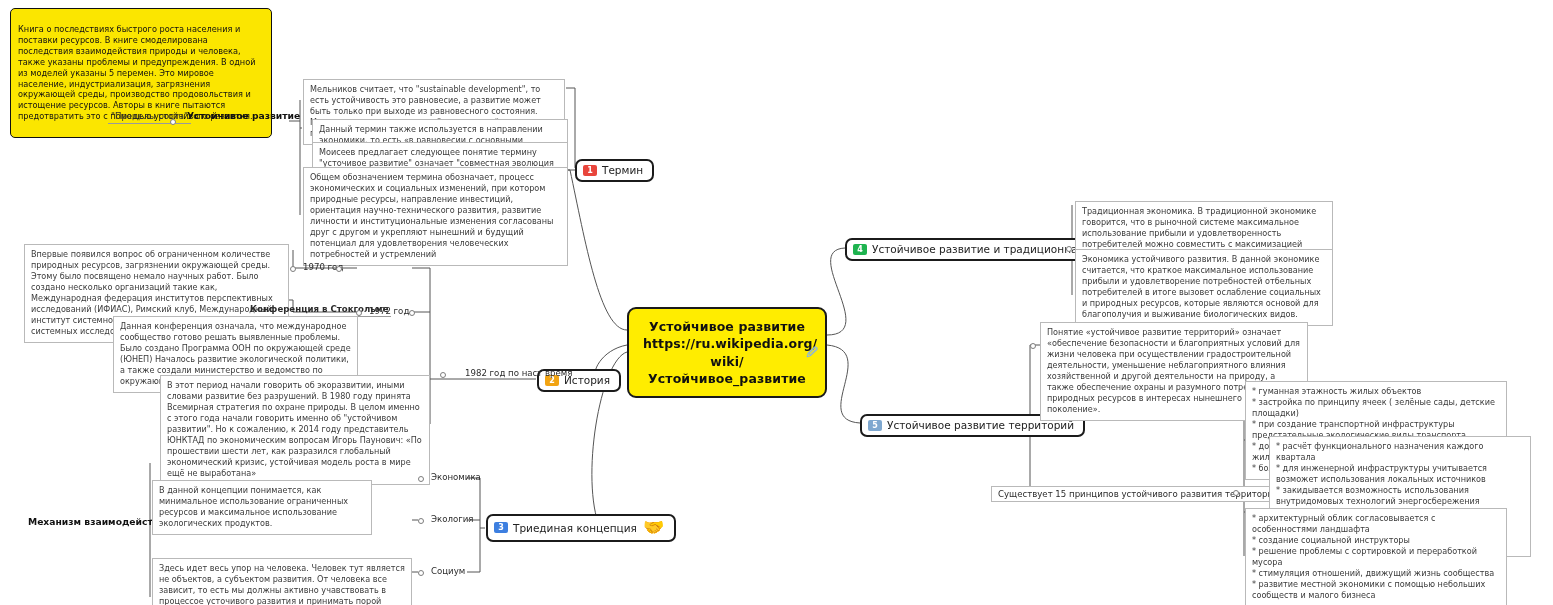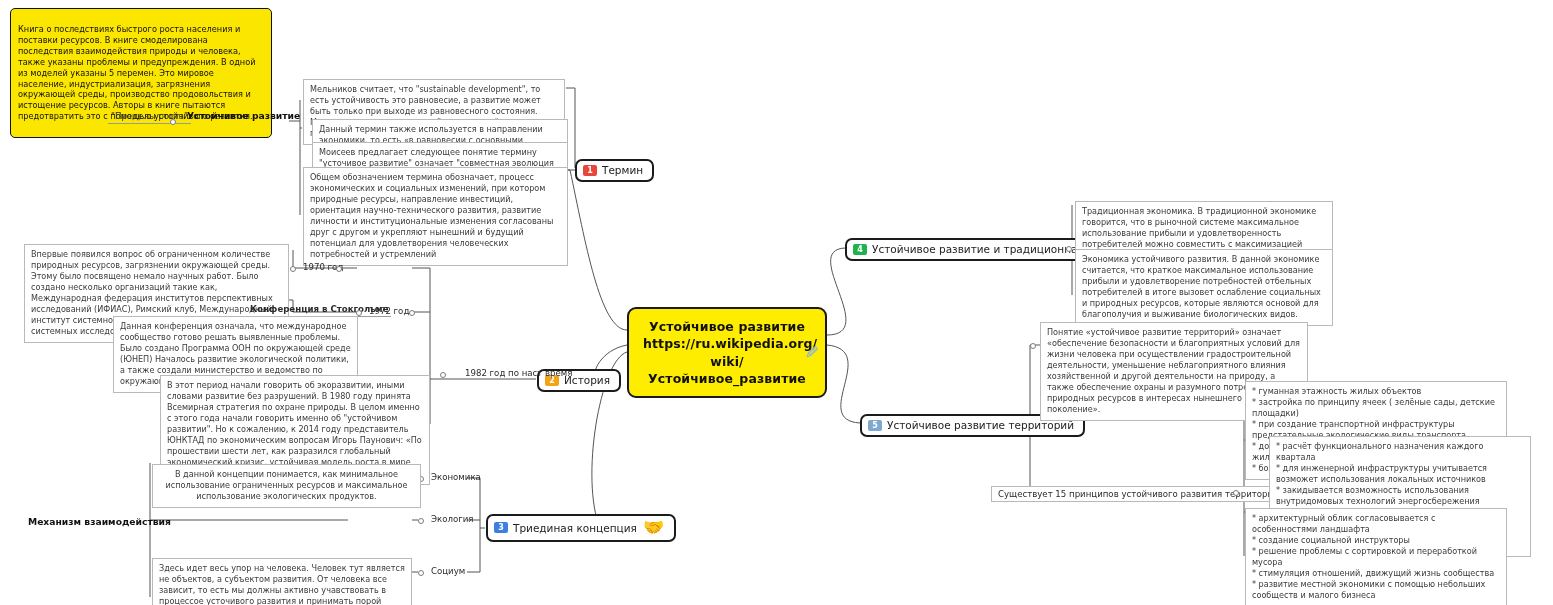--- a/index.html
+++ b/index.html
@@ -178,21 +178,21 @@
   <div class="node topic" style="left:486px;top:514px;">
     <span class="badge b-blue">3</span>
     <span>Триединая концепция</span>
     <span class="hands">🤝</span>
   </div>
 
   <div class="leaf bold" style="left:25px;top:515px;">Механизм взаимодействия</div>
 
   <div class="dot" style="left:418px;top:476px;"></div>
   <div class="leaf" style="left:428px;top:471px;">Экономика</div>
-  <div class="card" style="left:152px;top:464px;width:269px;text-align:center;">В данной концепции понимается, как минимальное использование ограниченных ресурсов и максимальное использование экологических продуктов.</div>
+  <div class="card" style="left:152px;top:480px;width:220px;">В данной концепции понимается, как минимальное использование ограниченных ресурсов и максимальное использование экологических продуктов.</div>
 
   <div class="dot" style="left:418px;top:518px;"></div>
   <div class="leaf" style="left:428px;top:513px;">Экология</div>
 
   <div class="dot" style="left:418px;top:570px;"></div>
   <div class="leaf" style="left:428px;top:565px;">Социум</div>
   <div class="card" style="left:152px;top:558px;width:260px;">Здесь идет весь упор на человека. Человек тут является не объектов, а субъектом развития. От человека все зависит, то есть мы должны активно учавствовать в процессое усточивого развития и принимать порой тяжелые решения.</div>
 
   <div class="node topic" style="left:845px;top:238px;">
     <span class="badge b-green">4</span>

